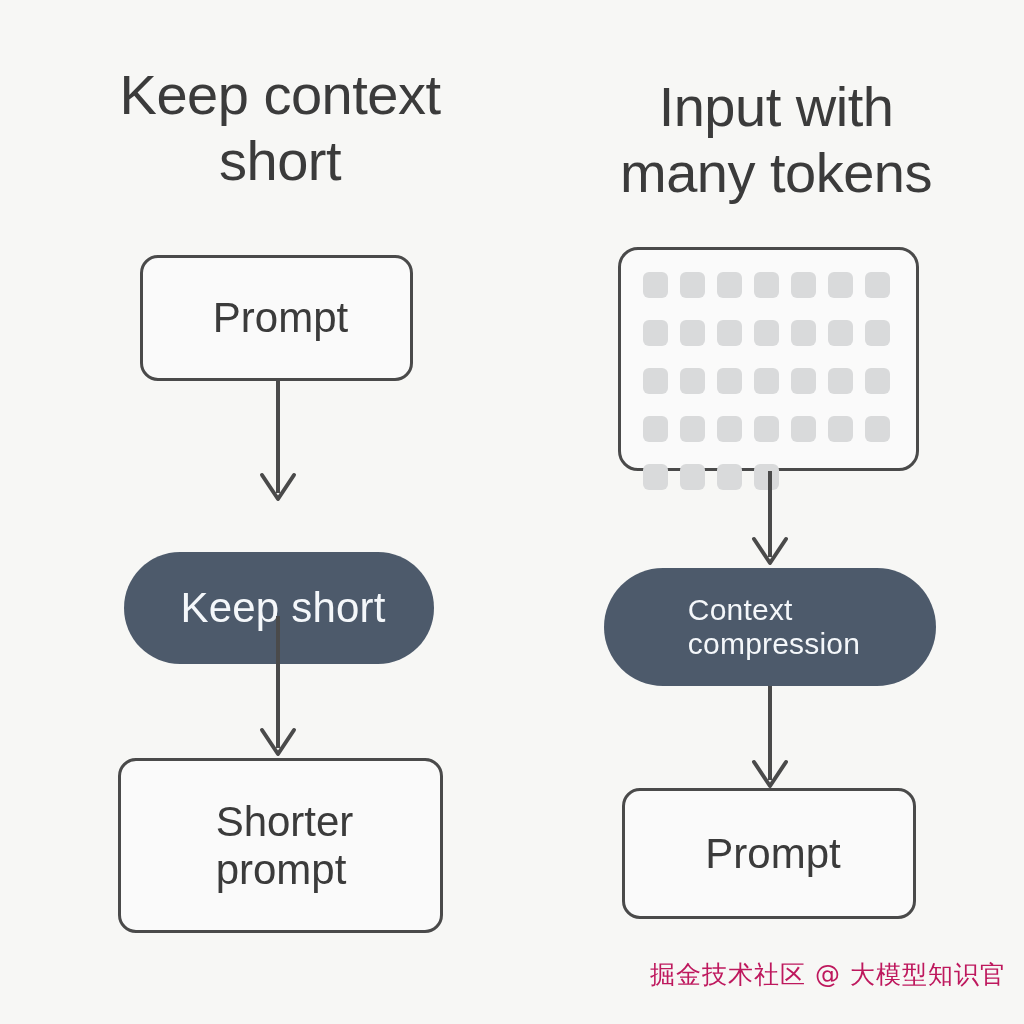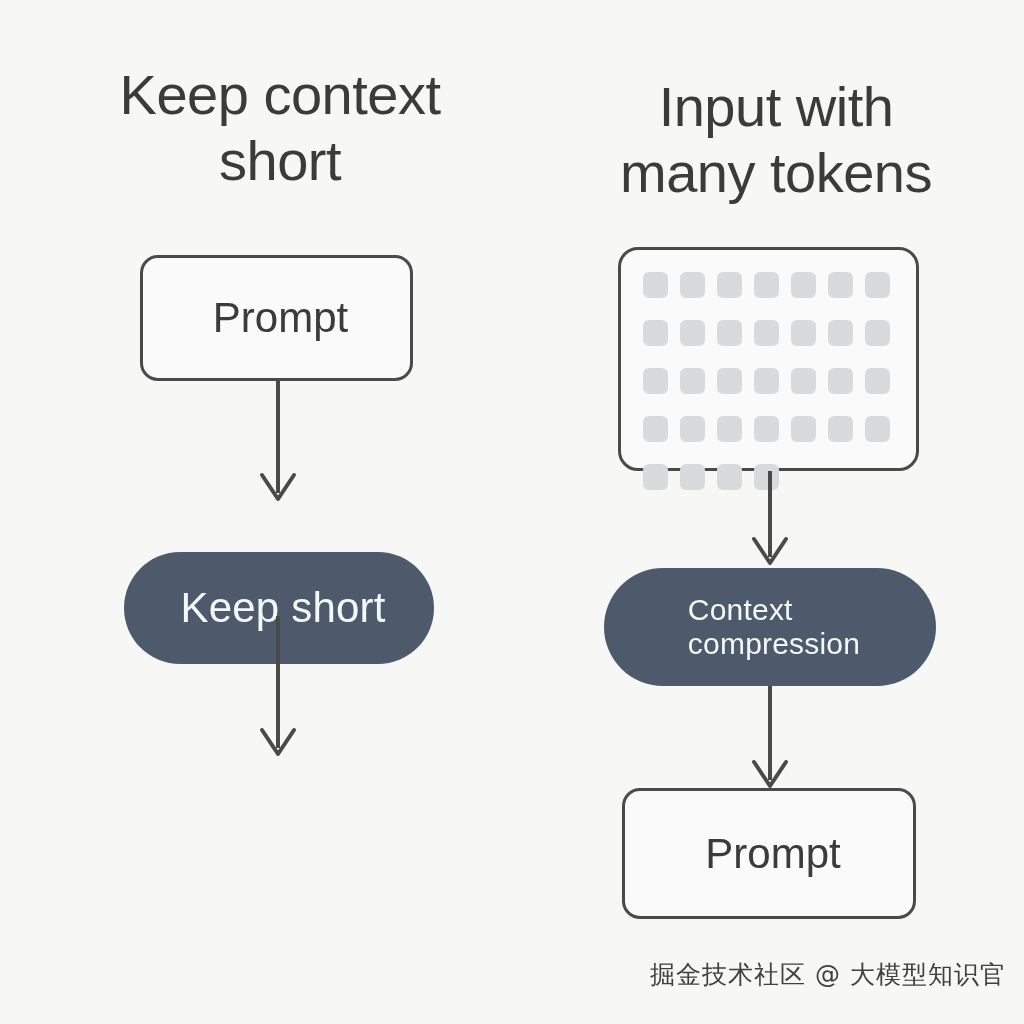--- a/index.html
+++ b/index.html
@@ -101,21 +101,21 @@
 
   
   .arrow { position: absolute; }
   .arrow svg { display: block; overflow: visible; }
 
   
   #watermark {
     position: absolute;
     left: 650px;
     top: 958px;
-    color: #404040;
+    color: #be185d;
     font-size: 25px;
     letter-spacing: 1px;
     font-family: "DejaVu Sans", sans-serif;
     white-space: nowrap;
   }
 </style>
 </head>
 <body style="background: rgb(247, 247, 245);">
 
 <div id="canvas">
@@ -137,20 +137,22 @@
 
   <div class="node pill" id="pill-keep-short">Keep short</div>
 
   <div class="arrow" style="left:258px; top:616px;">
     <svg width="40" height="146" viewBox="0 0 40 146">
       <line x1="20" y1="0" x2="20" y2="132" stroke="#4a4a4a" stroke-width="4"></line>
       <polyline points="4,114 20,138 36,114" fill="none" stroke="#4a4a4a" stroke-width="4" stroke-linecap="round" stroke-linejoin="round"></polyline>
     </svg>
   </div>
 
+  <div class="node box" id="box-shorter">Shorter
+prompt</div>
 
   <div class="node box" id="box-tokens">
     <div class="token-grid" id="token-grid"><div class="token"></div><div class="token"></div><div class="token"></div><div class="token"></div><div class="token"></div><div class="token"></div><div class="token"></div><div style="flex-basis: 100%; height: 0px;"></div><div class="token"></div><div class="token"></div><div class="token"></div><div class="token"></div><div class="token"></div><div class="token"></div><div class="token"></div><div style="flex-basis: 100%; height: 0px;"></div><div class="token"></div><div class="token"></div><div class="token"></div><div class="token"></div><div class="token"></div><div class="token"></div><div class="token"></div><div style="flex-basis: 100%; height: 0px;"></div><div class="token"></div><div class="token"></div><div class="token"></div><div class="token"></div><div class="token"></div><div class="token"></div><div class="token"></div><div style="flex-basis: 100%; height: 0px;"></div><div class="token"></div><div class="token"></div><div class="token"></div><div class="token"></div></div>
   </div>
 
   <div class="arrow" style="left:750px; top:471px;">
     <svg width="40" height="100" viewBox="0 0 40 100">
       <line x1="20" y1="0" x2="20" y2="86" stroke="#4a4a4a" stroke-width="4"></line>
       <polyline points="4,68 20,92 36,68" fill="none" stroke="#4a4a4a" stroke-width="4" stroke-linecap="round" stroke-linejoin="round"></polyline>
     </svg>

